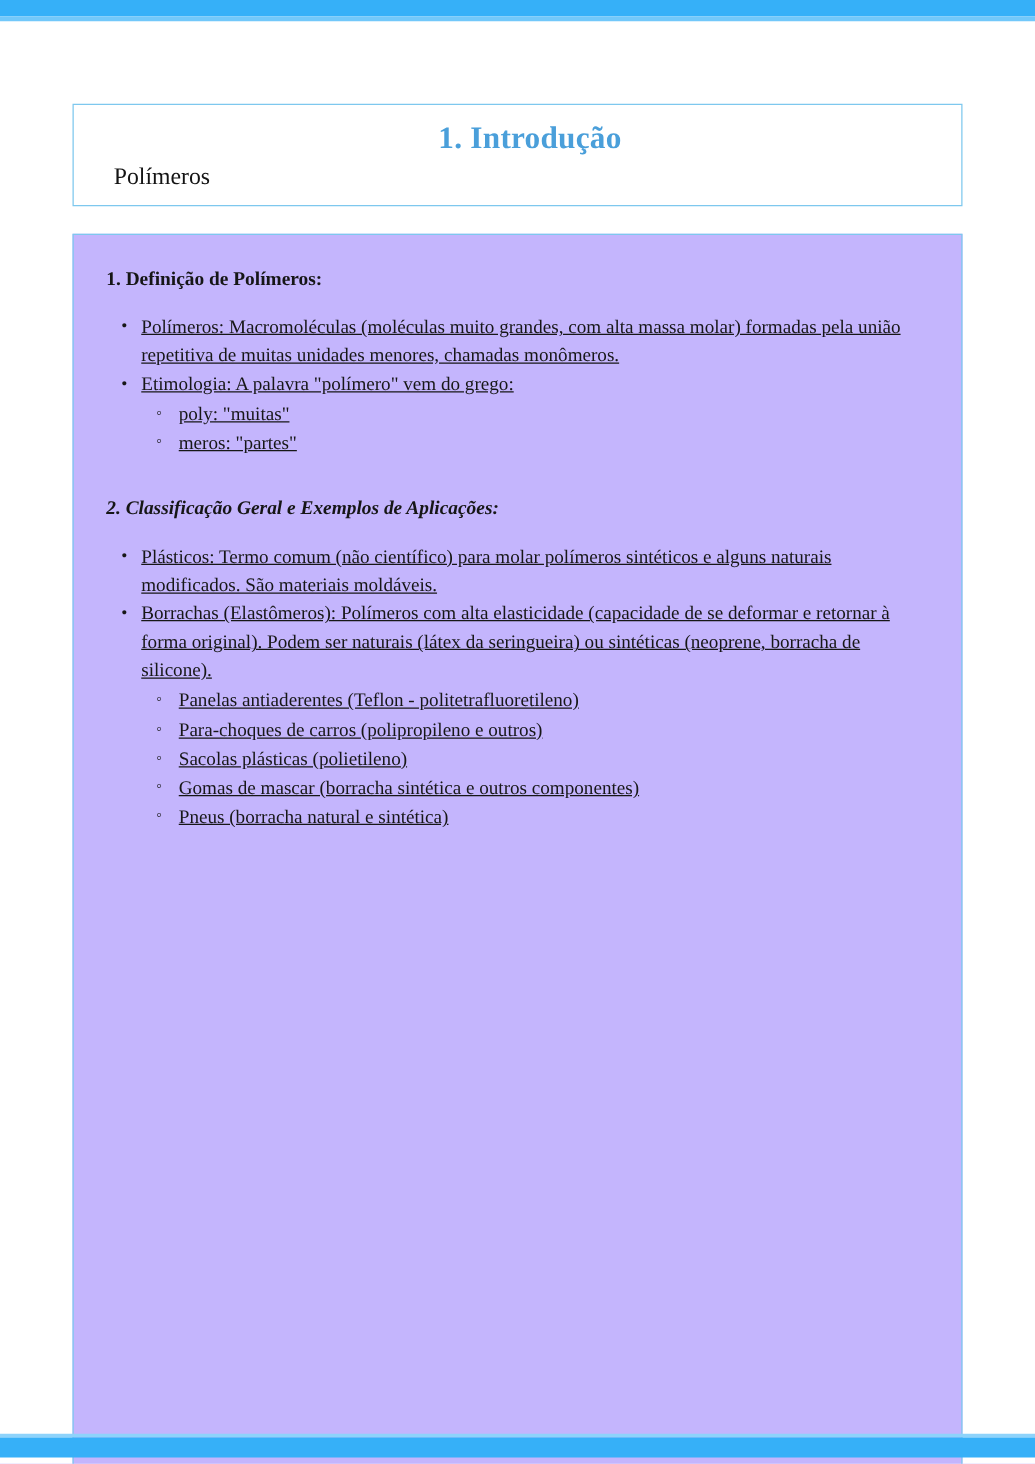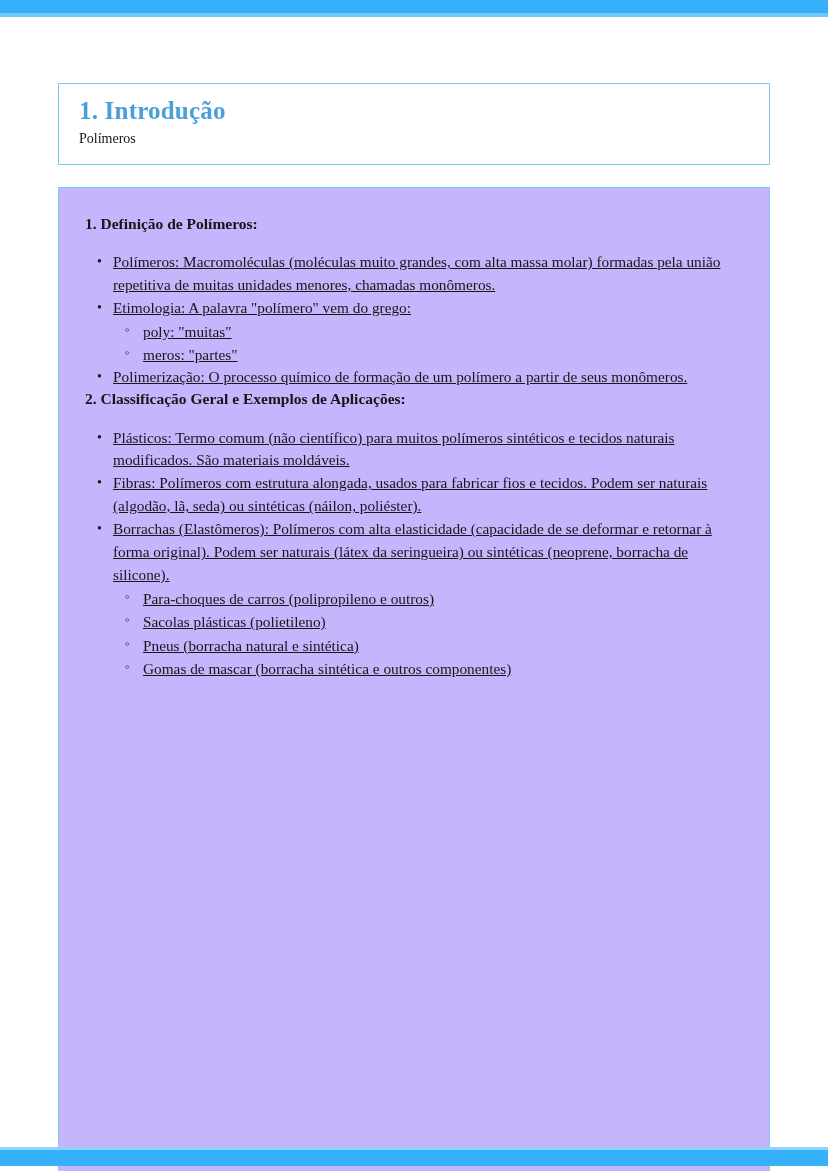--- a/index.html
+++ b/index.html
@@ -57,26 +57,27 @@
     box-sizing: border-box;
     padding: 12px 0 0 20px;
   }
   .slide-title {
     color: #4a9fda;
     font-size: 25px;
     font-weight: bold;
     line-height: 1.18;
     letter-spacing: 0.2px;
     margin: 0;
+    text-align: center;
   }
   .slide-subtitle {
     color: #141414;
-    font-size: 14px;
+    font-size: 19px;
     line-height: 1.3;
-    margin: 4px 0 0 0;
+    margin: 4px 0 0 12px;
     font-weight: normal;
   }
 
   
   .body-card {
     position: absolute;
     left: 58px;
     top: 187px;
     width: 712px;
     height: 1090px;
@@ -88,20 +89,22 @@
   }
 
   .section-heading {
     font-size: 15.5px;
     font-weight: bold;
     color: #161616;
     margin: 0 0 0 0;
     line-height: 1.3;
   }
   .section-heading.second {
+    margin-top: 31px;
+    font-style: italic;
   }
 
   ul.level1 {
     list-style: none;
     margin: 17px 0 0 0;
     padding: 0;
   }
   ul.level1 > li {
     position: relative;
     padding-left: 28px;
@@ -163,41 +166,36 @@
         <li>
           <span class="txt">Polímeros: Macromoléculas (moléculas muito grandes, com alta massa molar) formadas pela união repetitiva de muitas unidades menores, chamadas monômeros.</span>
         </li>
         <li>
           <span class="txt">Etimologia: A palavra "polímero" vem do grego:</span>
           <ul class="level2">
             <li>poly: "muitas"</li>
             <li>meros: "partes"</li>
           </ul>
         </li>
-        <li>
-          <span class="txt">Polimerização: O processo químico de formação de um polímero a partir de seus monômeros.</span>
-        </li>
       </ul>
       <div class="section-heading second">2. Classificação Geral e Exemplos de Aplicações:</div>
       <ul class="level1">
         <li>
-          <span class="txt">Plásticos: Termo comum (não científico) para muitos polímeros sintéticos e tecidos naturais modificados. São materiais moldáveis.</span>
-        </li>
-        <li>
-          <span class="txt">Fibras: Polímeros com estrutura alongada, usados para fabricar fios e tecidos. Podem ser naturais (algodão, lã, seda) ou sintéticas (náilon, poliéster).</span>
+          <span class="txt">Plásticos: Termo comum (não científico) para molar polímeros sintéticos e alguns naturais modificados. São materiais moldáveis.</span>
         </li>
         <li>
           <span class="txt">Borrachas (Elastômeros): Polímeros com alta elasticidade (capacidade de se deformar e retornar à forma original). Podem ser naturais (látex da seringueira) ou sintéticas (neoprene, borracha de silicone).</span>
         </li>
         <li>
           <ul class="level2">
+            <li>Panelas antiaderentes (Teflon - politetrafluoretileno)</li>
             <li>Para-choques de carros (polipropileno e outros)</li>
             <li>Sacolas plásticas (polietileno)</li>
+            <li>Gomas de mascar (borracha sintética e outros componentes)</li>
             <li>Pneus (borracha natural e sintética)</li>
-            <li>Gomas de mascar (borracha sintética e outros componentes)</li>
           </ul>
         </li>
       </ul>
     </div>
 </div>
 
 <div class="bottom-bar-soft"></div>
 <div class="bottom-bar"></div>
 
 </body></html>

